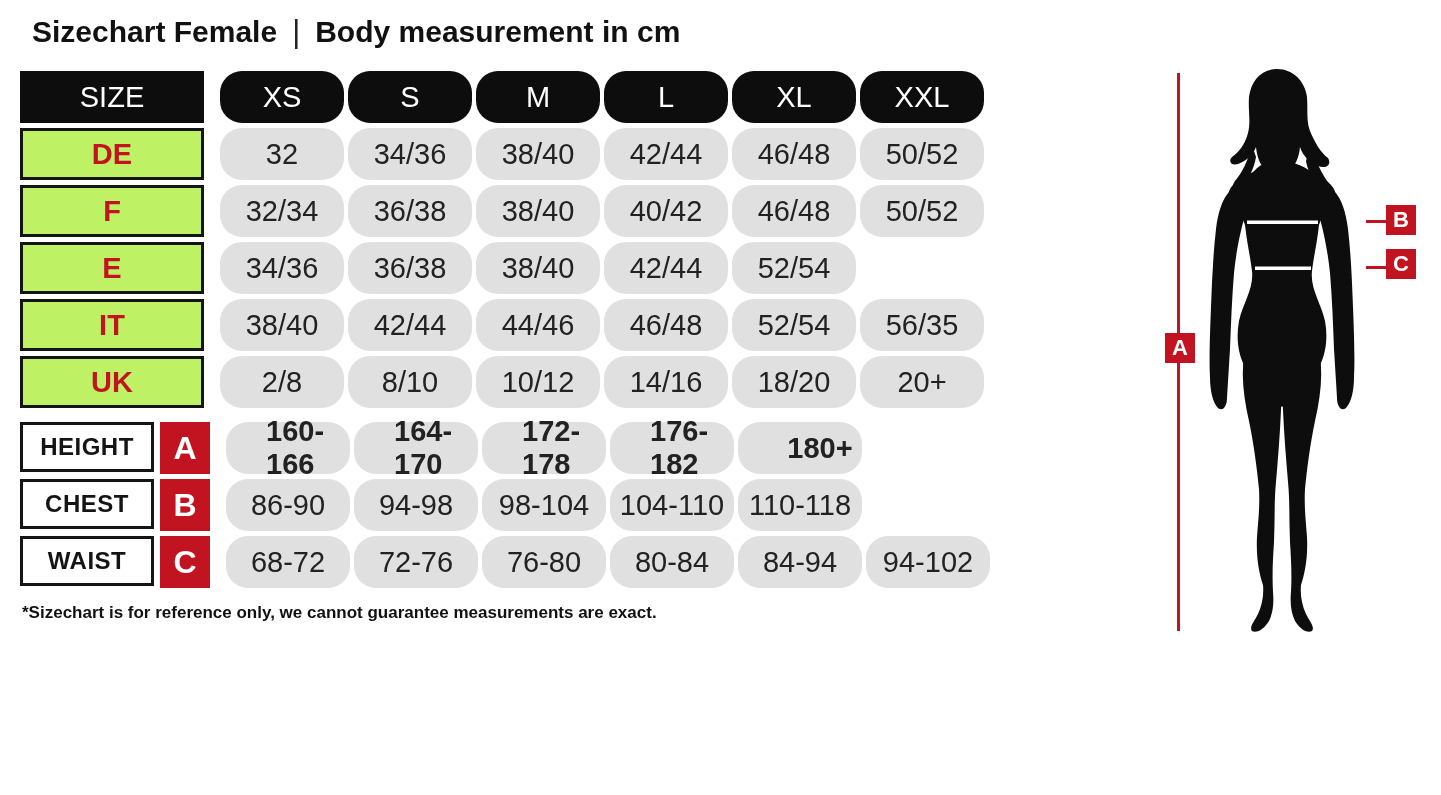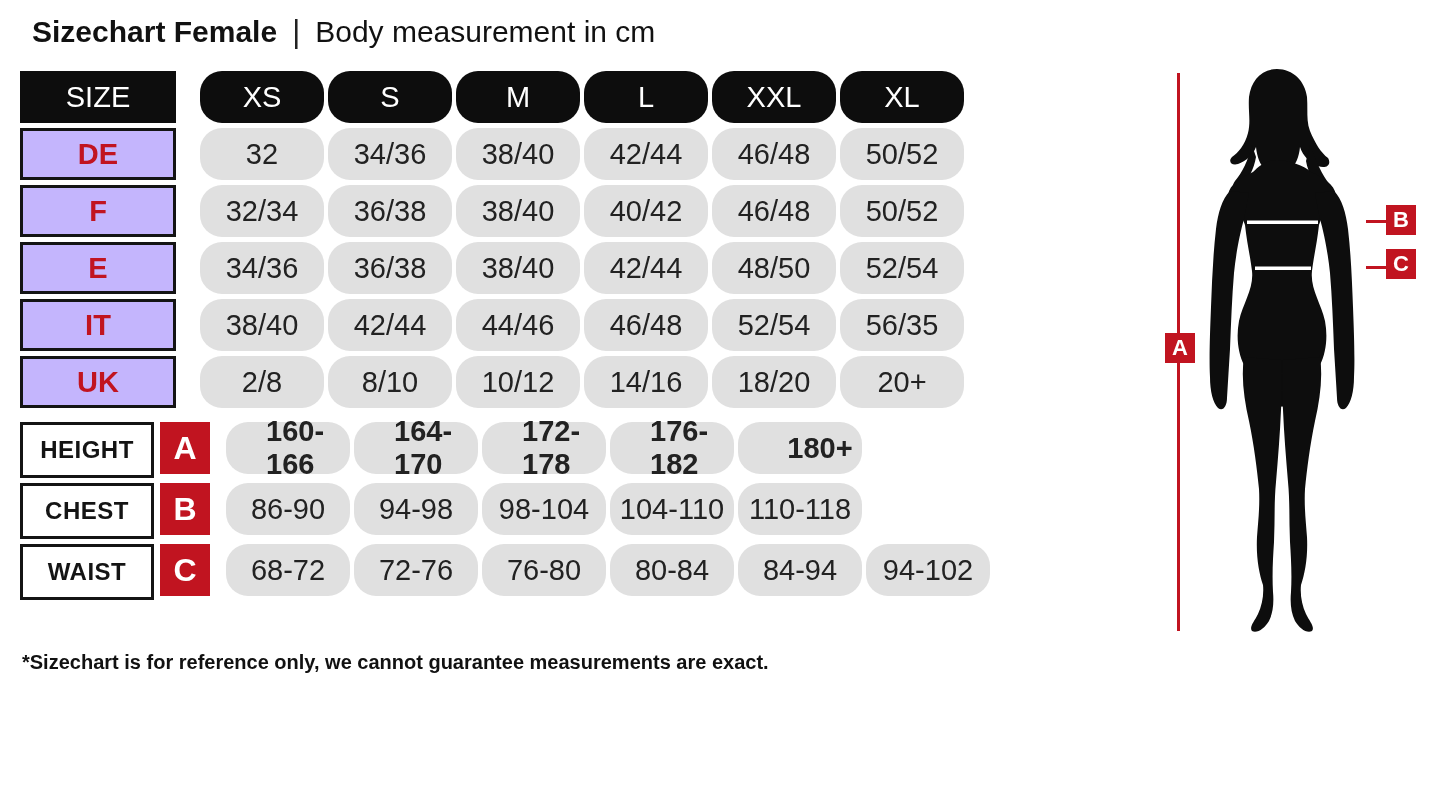--- a/index.html
+++ b/index.html
@@ -14,64 +14,64 @@
   }
 
   
   .title-bar {
     position: absolute; left: 32px; top: 14px;
     display: flex; align-items: center;
     font-size: 30px; line-height: 36px; color: #111;
   }
   .title-main { font-weight: bold; }
   .title-sep  { font-weight: normal; font-size: 31px; margin: 0 15px; color: #222; }
-  .title-sub  { font-weight: normal; }
+  .title-sub  { font-weight: bold; }
 
   
   .sizechart { position: absolute; left: 20px; top: 71px; }
   .row { display: flex; margin-bottom: 5px; }
   .row.gap-before { margin-top: 14px; }
   .cell {
     height: 52px;
     display: flex; align-items: center; justify-content: center;
     font-size: 29px;
   }
-  .label-col { width: 156px; margin-right: 24px; flex: none; text-align: center; }
+  .label-col { width: 184px; margin-right: 16px; flex: none; text-align: center; }
   .data-cell {
     width: 124px; margin-right: 4px; flex: none;
     background: #e0e0e0; color: #222222; border-radius: 22px;
   }
   .row .data-cell:last-child { margin-right: 0; }
   .header-cell { background: #0d0d0d; color: #ffffff; }
   .country-label {
-    background: #c4b5fd;
+    background: #bef264;
     border: 3px solid #141414;
     color: #c11420;
     font-weight: bold;
   }
   .measure-label-wrap { width: 190px; margin-right: 16px; flex: none; display: flex; }
   .measure-box {
-    width: 134px; height: 56px; margin-right: 6px; flex: none;
+    width: 134px; height: 50px; margin-right: 6px; flex: none;
     background: #ffffff; border: 3px solid #141414;
     display: flex; align-items: center; justify-content: center;
     font-size: 24px; font-weight: bold; color: #141414;
     letter-spacing: 0.5px;
   }
   .marker-badge {
     width: 50px; height: 52px; flex: none;
     background: #c11420; color: #ffffff;
     display: flex; align-items: center; justify-content: center;
     font-size: 32px; font-weight: bold;
   }
   .bold-values .data-cell { font-weight: bold; padding-left: 40px; }
 
   
   .footnote {
     position: absolute; left: 22px; top: 603px;
-    font-size: 20px; font-weight: bold; color: #111; margin-top: 48px;
+    font-size: 17px; font-weight: bold; color: #111;
   }
 
   
   .figure { position: absolute; left: 1160px; top: 65px; width: 281px; height: 600px; }
   .figure svg { position: absolute; left: 0; top: 0; }
   .height-line {
     position: absolute; left: 17px; top: 8px;
     width: 3px; height: 558px; background: #c11420;
   }
   .fig-badge {
@@ -97,22 +97,22 @@
 </div>
 
 <div class="sizechart">
 
   <div class="row">
     <div class="cell label-col header-cell">SIZE</div>
     <div class="cell data-cell header-cell">XS</div>
     <div class="cell data-cell header-cell">S</div>
     <div class="cell data-cell header-cell">M</div>
     <div class="cell data-cell header-cell">L</div>
+    <div class="cell data-cell header-cell">XL</div>
     <div class="cell data-cell header-cell">XXL</div>
-    <div class="cell data-cell header-cell">XL</div>
   </div>
 
   <div class="row">
     <div class="cell label-col country-label">DE</div>
     <div class="cell data-cell">32</div>
     <div class="cell data-cell">34/36</div>
     <div class="cell data-cell">38/40</div>
     <div class="cell data-cell">42/44</div>
     <div class="cell data-cell">46/48</div>
     <div class="cell data-cell">50/52</div>
@@ -127,21 +127,20 @@
     <div class="cell data-cell">46/48</div>
     <div class="cell data-cell">50/52</div>
   </div>
 
   <div class="row">
     <div class="cell label-col country-label">E</div>
     <div class="cell data-cell">34/36</div>
     <div class="cell data-cell">36/38</div>
     <div class="cell data-cell">38/40</div>
     <div class="cell data-cell">42/44</div>
-    <div class="cell data-cell">48/50</div>
     <div class="cell data-cell">52/54</div>
   </div>
 
   <div class="row">
     <div class="cell label-col country-label">IT</div>
     <div class="cell data-cell">38/40</div>
     <div class="cell data-cell">42/44</div>
     <div class="cell data-cell">44/46</div>
     <div class="cell data-cell">46/48</div>
     <div class="cell data-cell">52/54</div>

